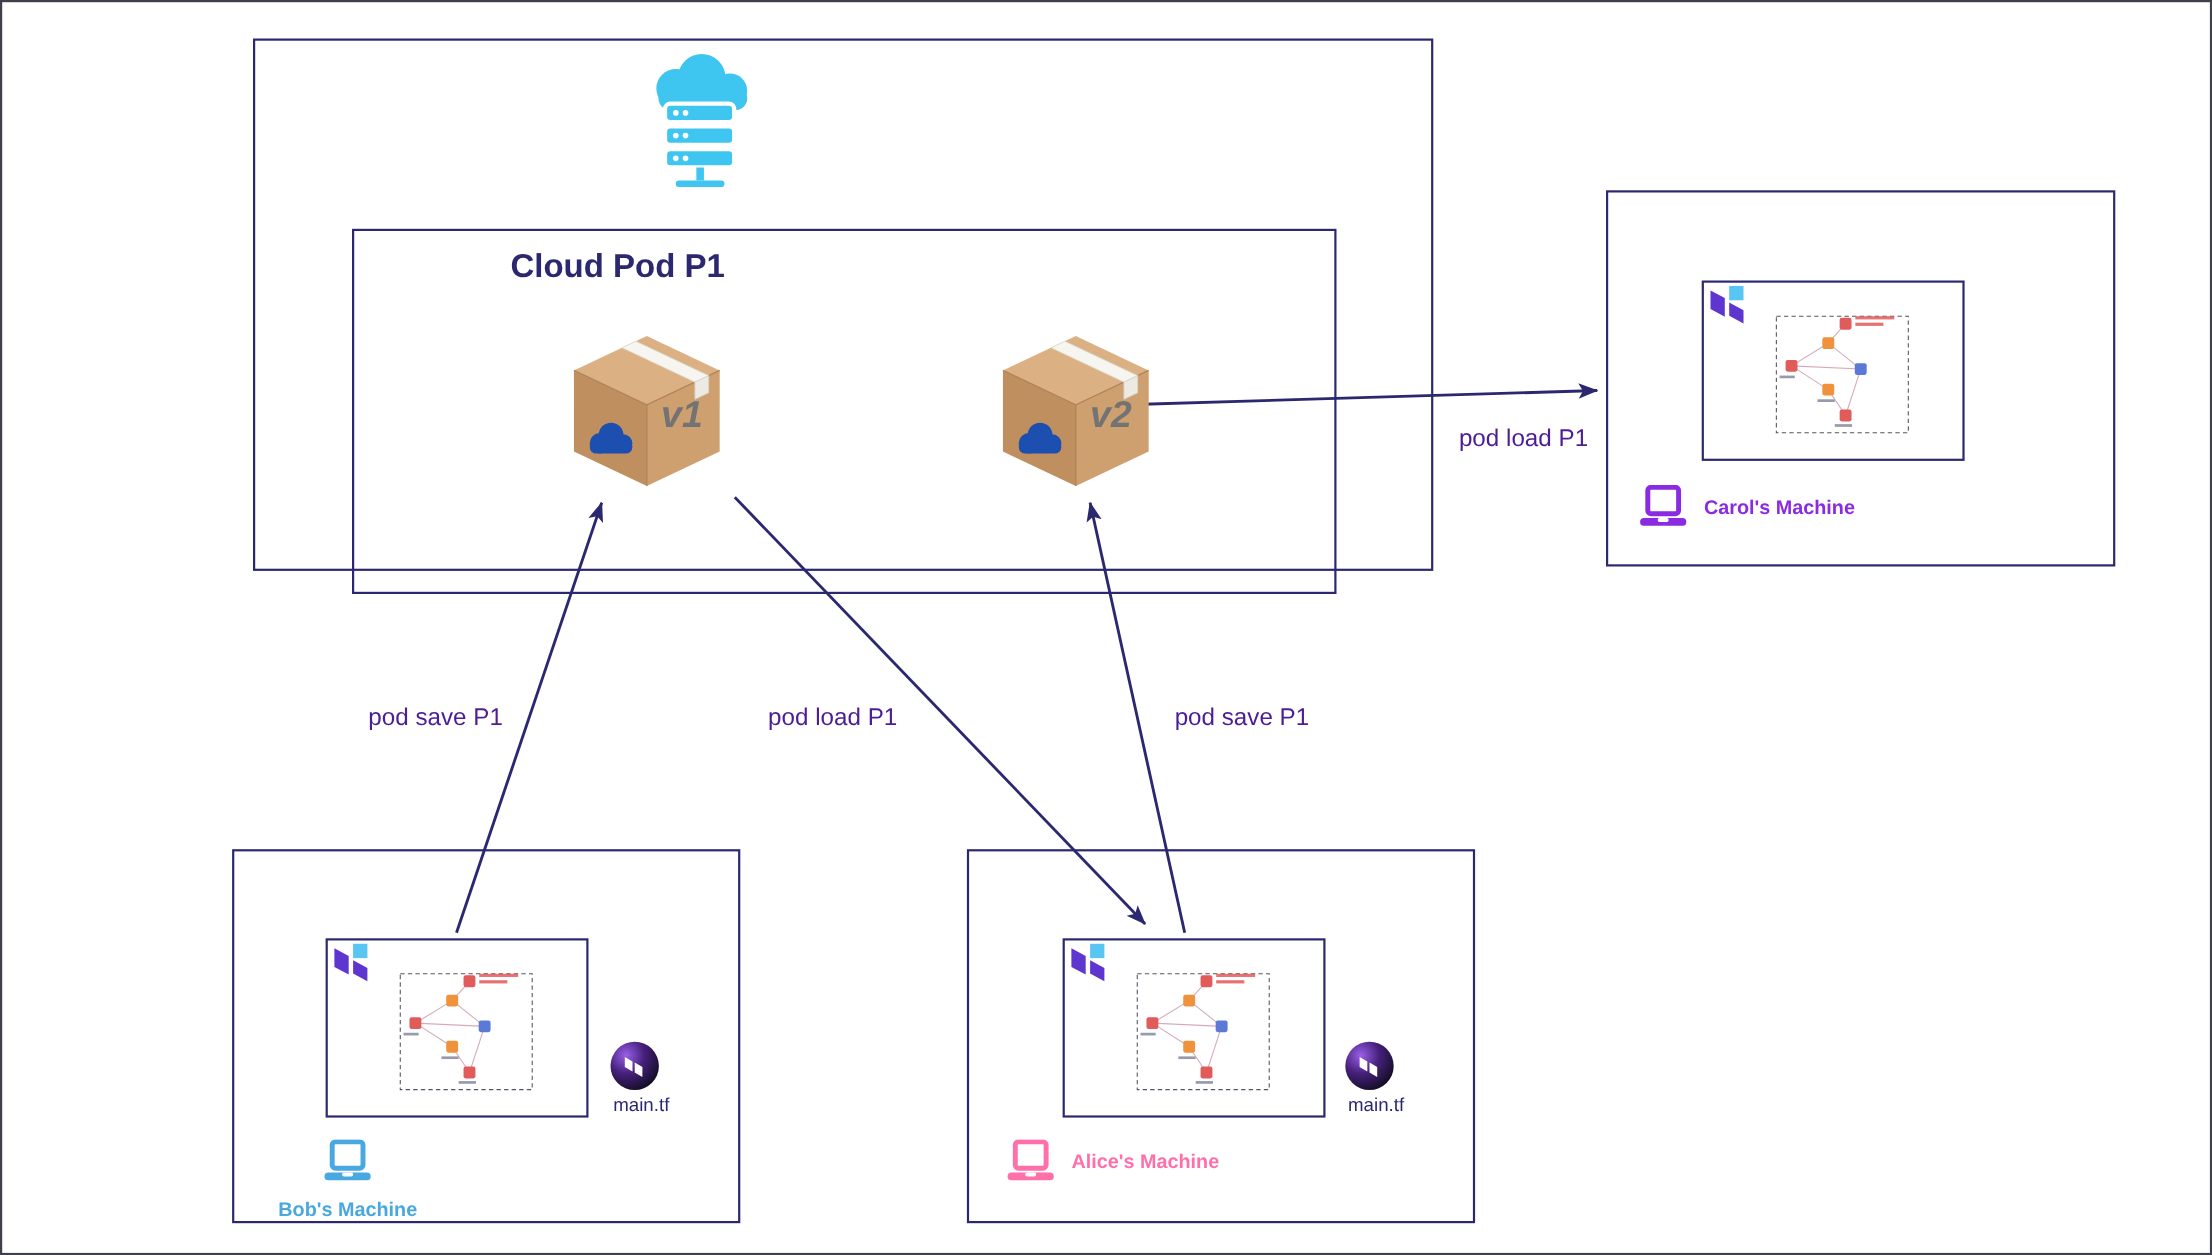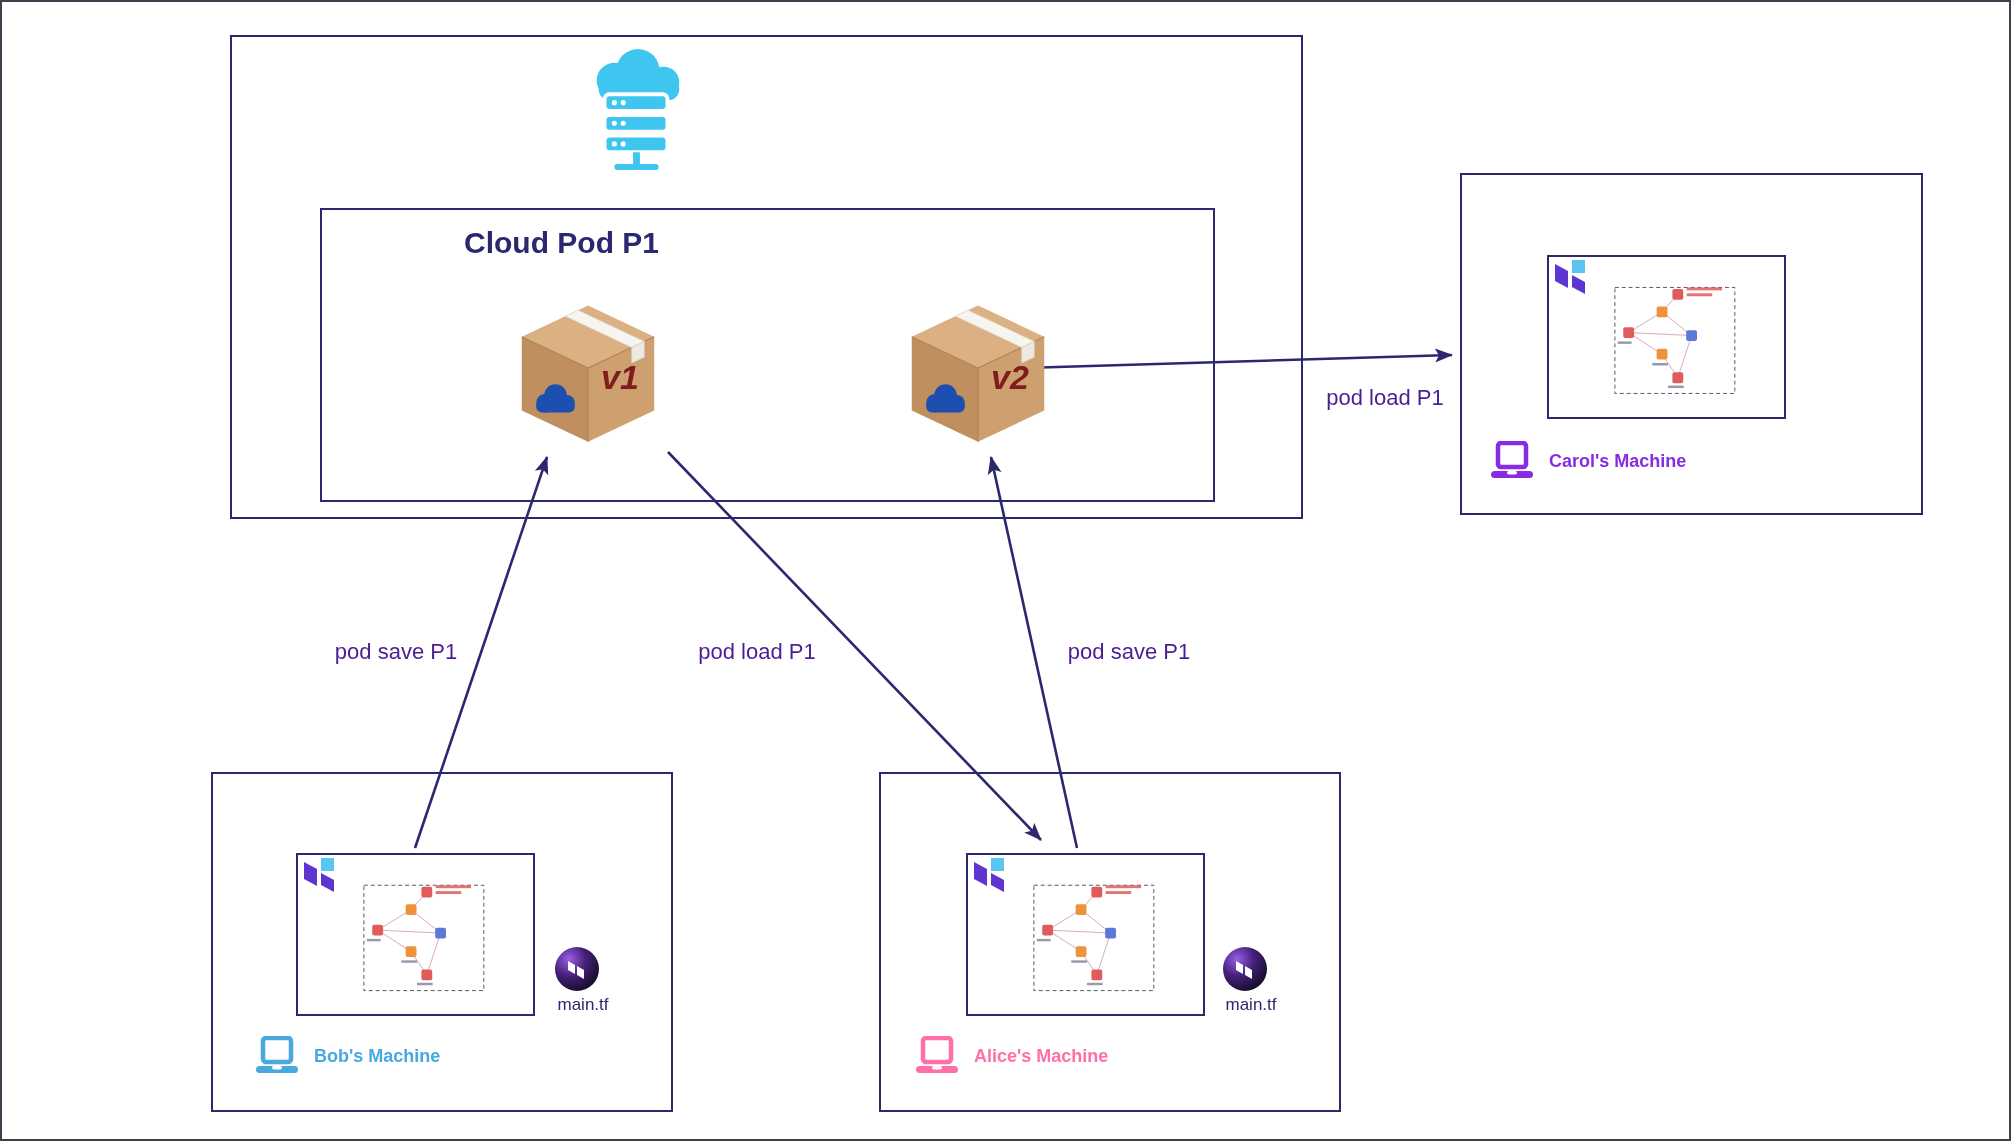--- a/index.html
+++ b/index.html
@@ -11,36 +11,36 @@
   }
   .dbox { position:absolute; border:2px solid #2b2870; background:transparent; }
   .box-title { position:absolute; color:#2b2870; font-weight:bold; font-size:30px; white-space:nowrap; }
   .arrow-label { position:absolute; transform:translate(-50%,-50%); color:#4c1d95; font-size:22px; white-space:nowrap; }
   svg.arrows { position:absolute; left:0; top:0; pointer-events:none; }
 
   .platform-icon { position:absolute; left:345px; top:8px; width:118px; height:130px; }
 
   .pkg { position:absolute; width:150px; height:150px; }
   .pkg svg { display:block; width:150px; height:150px; }
-  .pkg-ver { position:absolute; left:88px; top:60px; font-size:34px; font-weight:bold; font-style:italic; color:#7f1d1d; }
+  .pkg-ver { position:absolute; left:88px; top:60px; font-size:34px; font-weight:bold; font-style:italic; color:#737373; }
 
   .thumb { position:absolute; width:239px; height:163px; background:#fff; border:2px solid #2b2870; }
   .thumb-art { position:absolute; inset:0; }
   .thumb-art svg { display:block; width:100%; height:100%; }
   .tf-logo { position:absolute; left:1px; top:1px; width:38px; height:38px; }
   .tf-logo svg { display:block; width:38px; height:38px; }
 
   .tf-file { position:absolute; width:56px; display:flex; flex-direction:column; align-items:center; gap:3px; }
   .tf-file svg { display:block; width:46px; height:46px; }
   .tf-file-name { font-size:17px; color:#2b2870;padding-left:12px; }
 
   .machine-row { position:absolute; display:flex; align-items:center; gap:13px; }
   .machine-name { font-weight:bold; font-size:18px; white-space:nowrap; }
   .laptop svg { display:block; width:48px; height:40px; }
-  .bob   { color:#49a8e0; }
+  .bob   { color:#49a8e0;flex-direction:column; }
   .alice { color:#ff70ab; }
   .carol { color:#8a2be2; }
 </style>
 </head>
 <body>
 
 <div id="canvas">
 
   <svg class="arrows" width="2011" height="1141" viewBox="0 0 2011 1141">
     <defs>
@@ -77,21 +77,21 @@
           <circle cx="38" cy="79.5" r="2.6"></circle>
             <circle cx="47" cy="79.5" r="2.6"></circle>
           <circle cx="38" cy="100.5" r="2.6"></circle>
             <circle cx="47" cy="100.5" r="2.6"></circle>
         </g>
         <rect x="57" y="109" width="7" height="12" fill="#3ec6f0"></rect>
         <rect x="38" y="121" width="45" height="6" rx="3" fill="#3ec6f0"></rect>
       </svg>
     </span>
 
-    <div class="dbox" style="left:88px;top:171px;width:895px;height:294px;">
+    <div class="dbox" style="left:88px;top:171px;width:895px;height:332px;">
       <div class="box-title" style="left:142px;top:16px;">Cloud Pod P1</div>
 
       <div class="pkg" style="left:191px;top:88px;">
         <span>
   <svg viewBox="0 0 120 120" width="150" height="150">
     <polygon points="60,6 113,31 60,56 7,31" fill="#dbb183"></polygon>
     <polygon points="7,31 60,56 60,115 7,90" fill="#c08f5f"></polygon>
     <polygon points="113,31 60,56 60,115 113,90" fill="#cfa06f"></polygon>
     <polyline points="7,31 60,56 113,31" fill="none" stroke="#b08457" stroke-width="1"></polyline>
     <line x1="60" y1="56" x2="60" y2="115" stroke="#b08457" stroke-width="1"></line>

